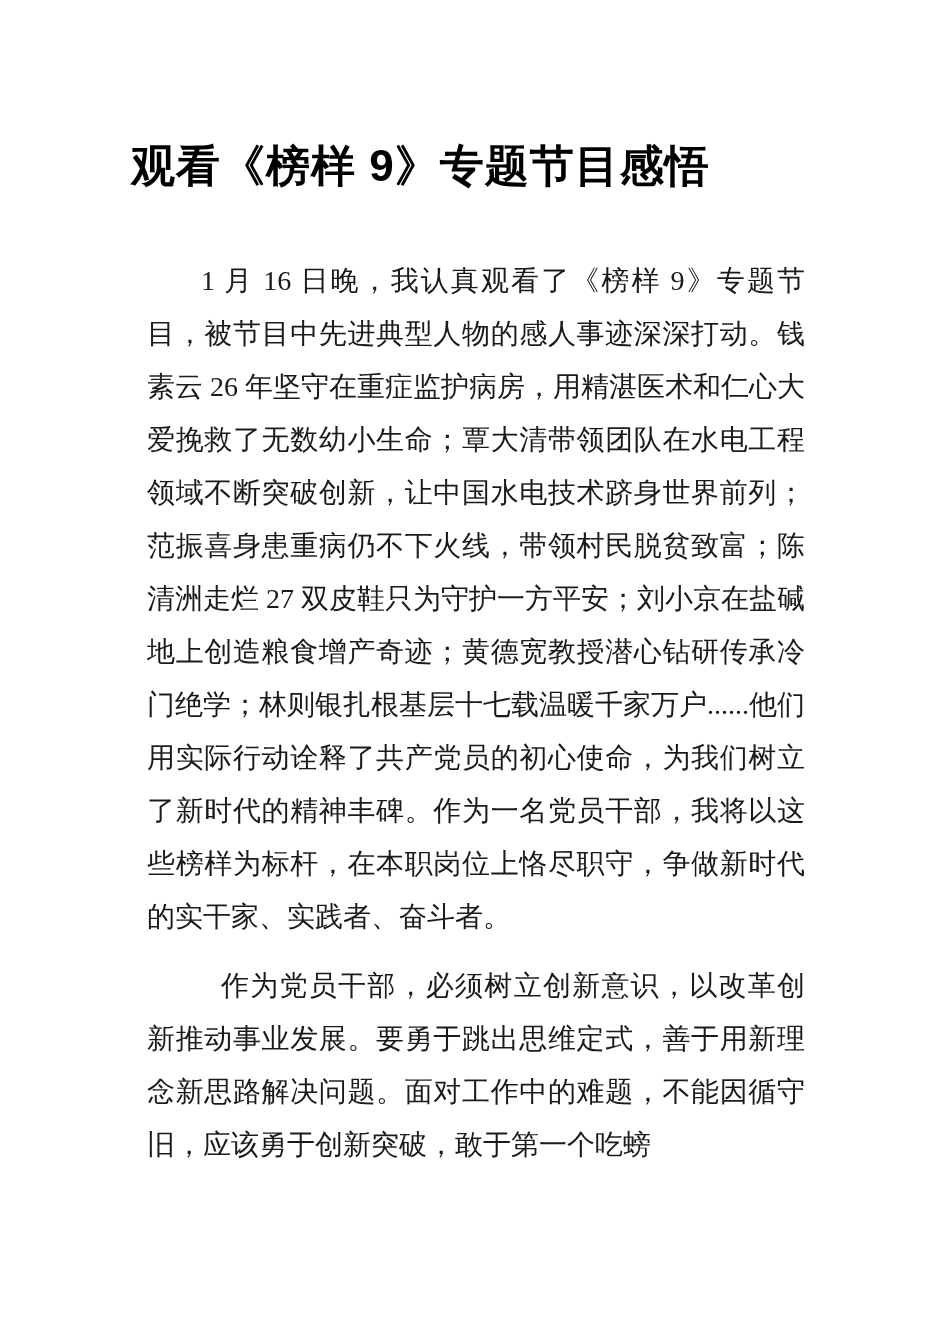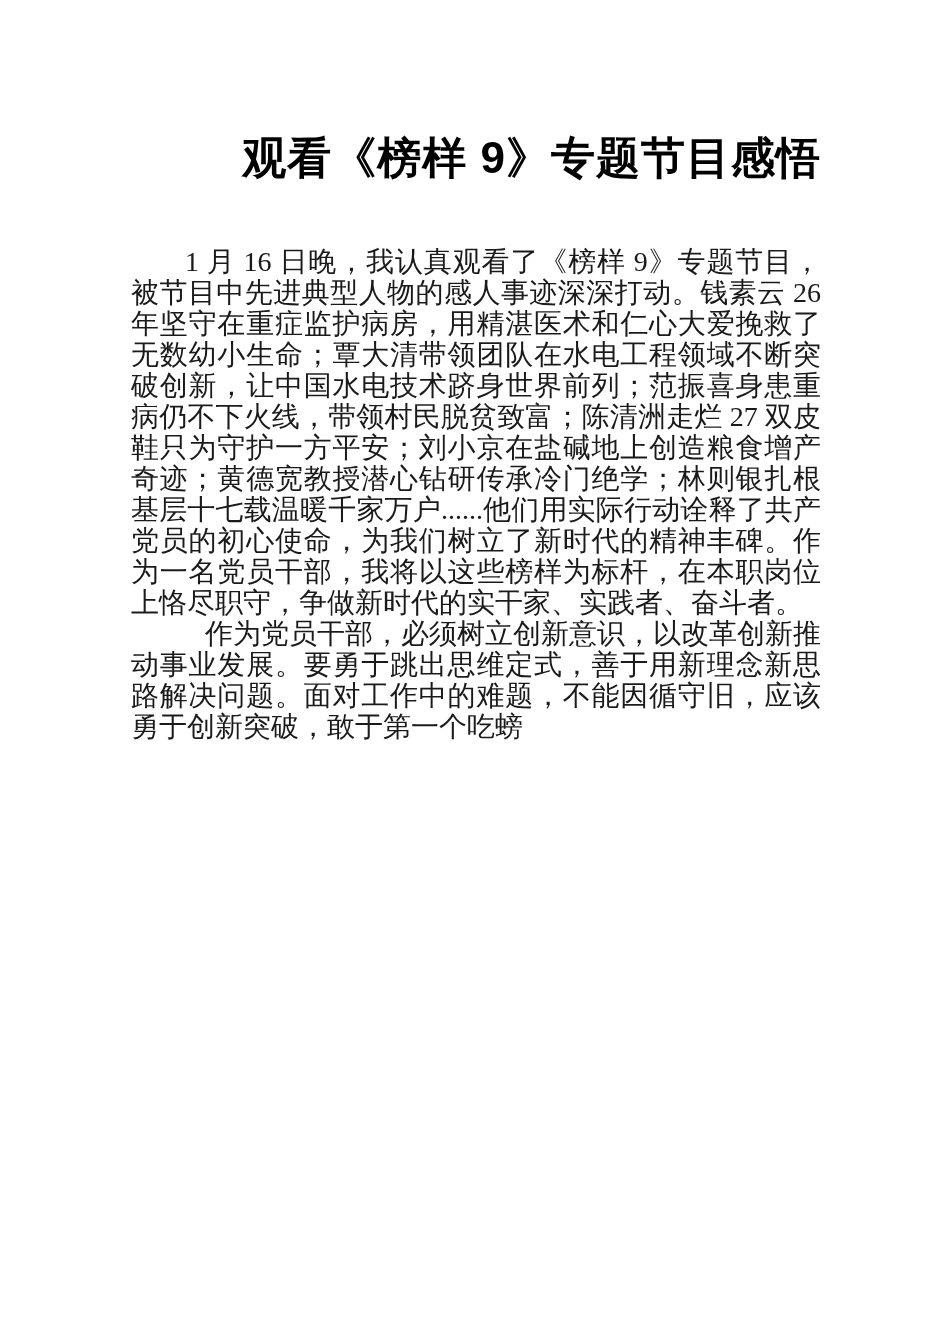--- a/index.html
+++ b/index.html
@@ -11,37 +11,37 @@
     position: relative;
     width: 950px;
     height: 1344px;
     margin: 0 auto;
     background: #ffffff;
     box-sizing: border-box;
     padding: 126px 129px 0 131px;
     overflow: hidden;
   }
   .doc-title {
-    margin: 8px 0 64px 0;
-    text-align: right;
+    margin: 16px 0 64px 0;
+    text-align: left;
     font-family: "Liberation Sans", "DejaVu Sans", sans-serif;
     font-weight: 700;
     font-size: 44px;
     line-height: 48px;
     color: #000000;
     letter-spacing: 1px;
   }
   .doc-body {
     width: 690px;
   }
   .para {
-    margin: 0;
+    margin: 16px;
     font-family: "Liberation Serif", "DejaVu Serif", serif;
     font-size: 28px;
-    line-height: 31px;
+    line-height: 53px;
     color: #1a1a1a;
     text-align: justify;
     text-justify: inter-ideograph;
     word-break: break-all;
   }
   .indent-num {
     text-indent: 54px;
   }
   .indent-wide {
     text-indent: 74px;

